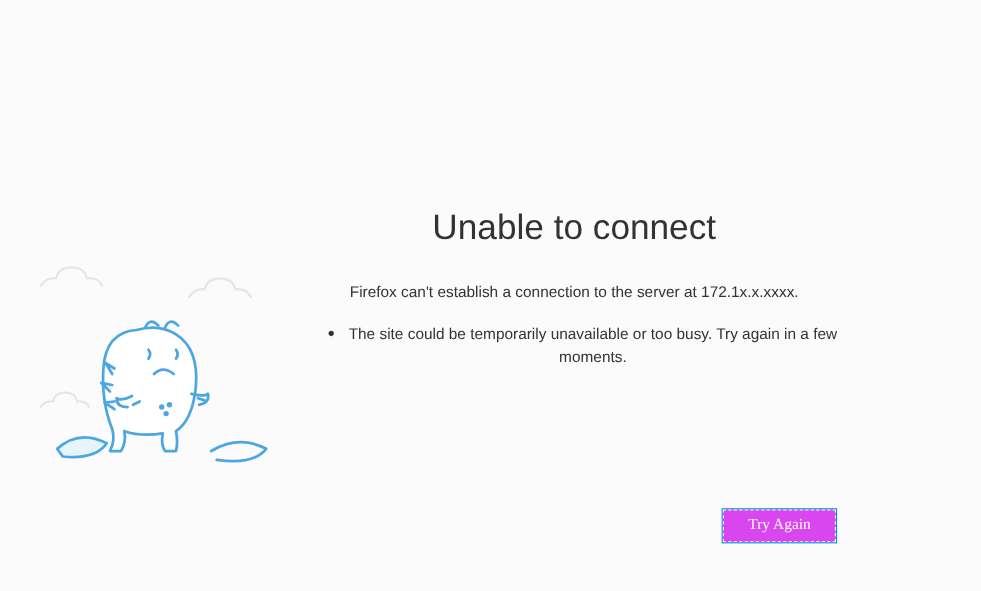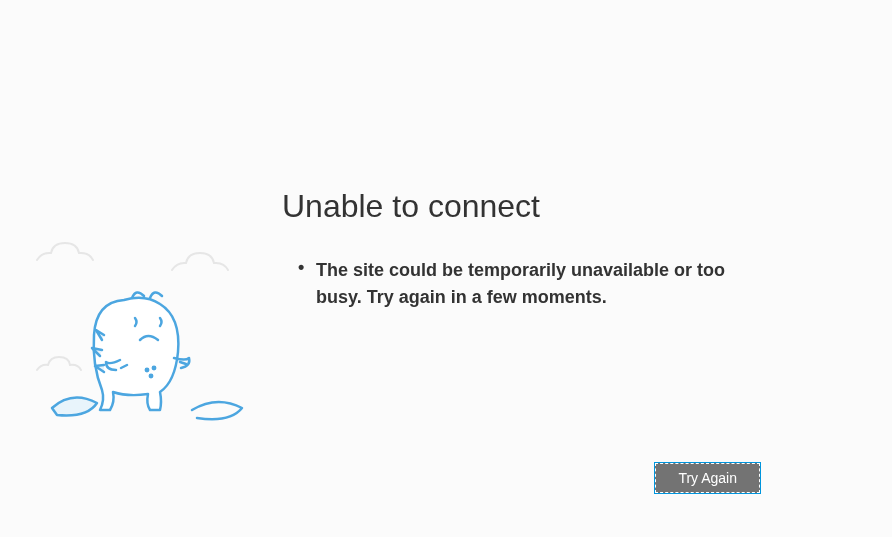--- a/index.html
+++ b/index.html
@@ -14,63 +14,63 @@
       font-family: "Segoe UI", Arial, sans-serif;
       color: #333;
       overflow: hidden;
       position: relative;
     }
     .content {
       position: absolute;
       left: 282px;
       top: 188px;
       width: 480px;
+      text-align: center;
     }
     .title {
       font-size: 32px;
       font-weight: 300;
       color: #333;
       margin-bottom: 32px;
     }
     .description {
       font-size: 14px;
       color: #333;
       margin-bottom: 20px;
     }
     .bullets {
       list-style: none;
       padding-left: 28px;
     }
     .bullets li {
       position: relative;
-      font-size: 18px;
+      font-size: 14px;
       color: #333;
       line-height: 1.5;
       margin-bottom: 10px;
       padding-left: 6px;
-      font-weight: bold;
     }
     .bullets li::before {
       content: "•";
       position: absolute;
       left: -12px;
       font-size: 18px;
       line-height: 1.2;
     }
     .try-again-btn {
       position: absolute;
       right: 132px;
       bottom: 44px;
-      background: #737373;
+      background: #d946ef;
       color: #fff;
       border: 1px dashed #fff;
       outline: 1px solid #0095dd;
       padding: 6px 22px;
       font-size: 14px;
-      font-family: Liberation Sans, sans-serif;
+      font-family: Liberation Serif, serif;
       cursor: pointer;
     }
     .illustration {
       position: absolute;
       left: 32px;
       top: 240px;
       width: 230px;
       height: 220px;
     }
   </style>
@@ -111,18 +111,19 @@
       <circle cx="119" cy="136" r="1.2" fill="#4ca6e0"></circle>
 
       <path d="M 95 125 l -6 3"></path>
       <path d="M 148 122 l 6 2"></path>
     </g>
   </svg>
 </div>
 
 <div class="content">
   <h1 class="title">Unable to connect</h1>
+  <p class="description">Firefox can't establish a connection to the server at 172.1x.x.xxxx.</p>
   <ul class="bullets">
     <li>The site could be temporarily unavailable or too busy. Try again in a few moments.</li>
   </ul>
 </div>
 
 <button class="try-again-btn">Try Again</button>
 
 </body></html>

